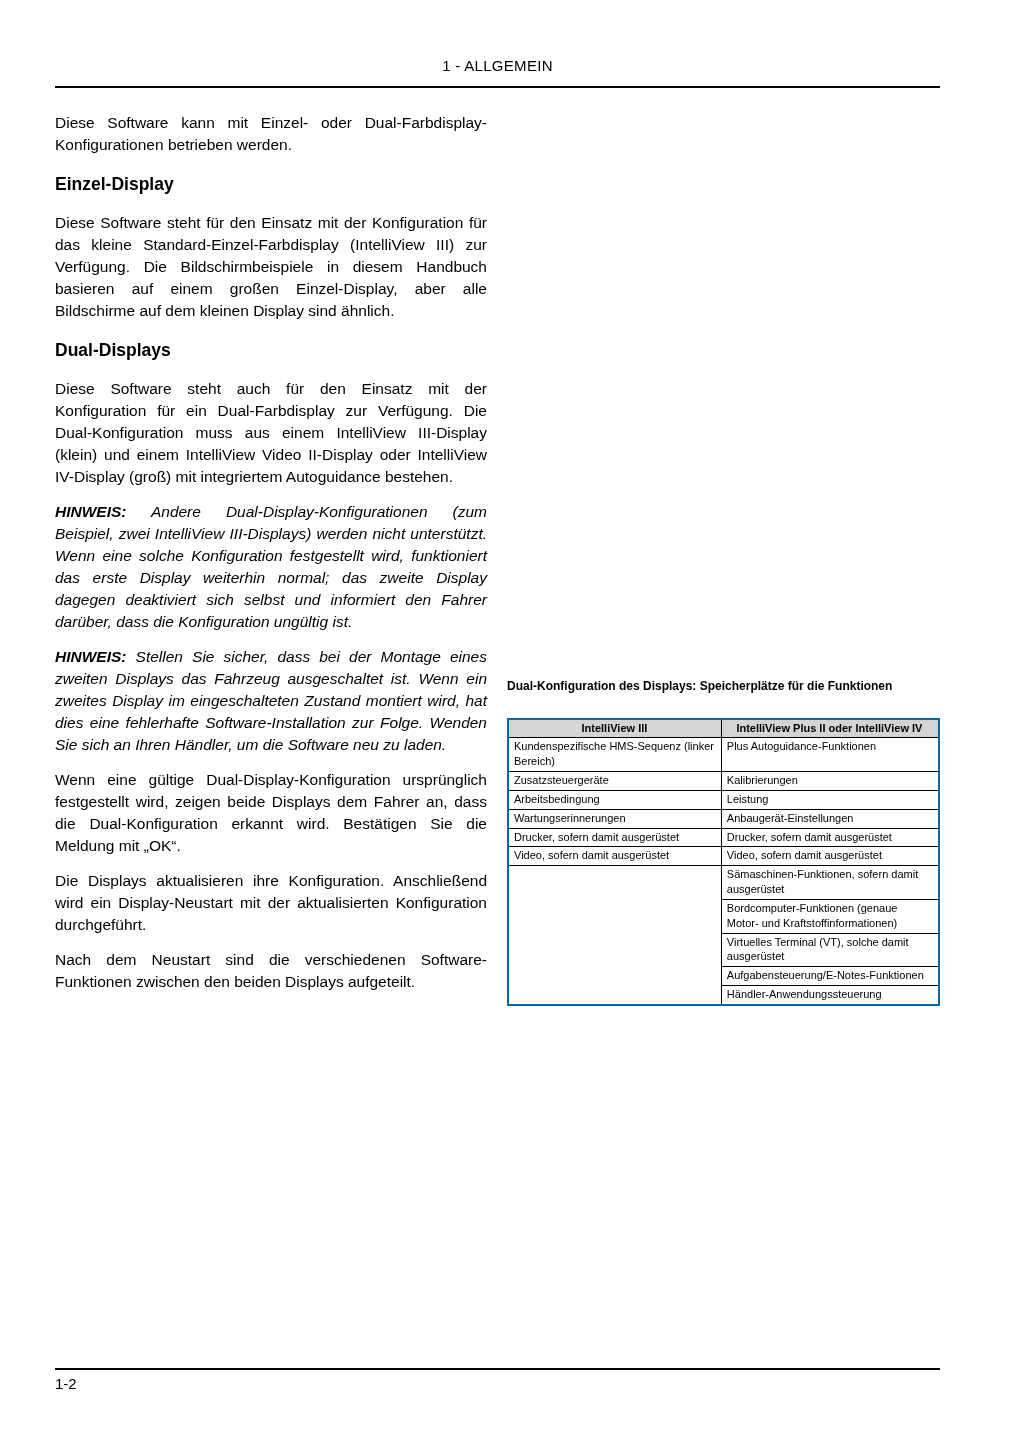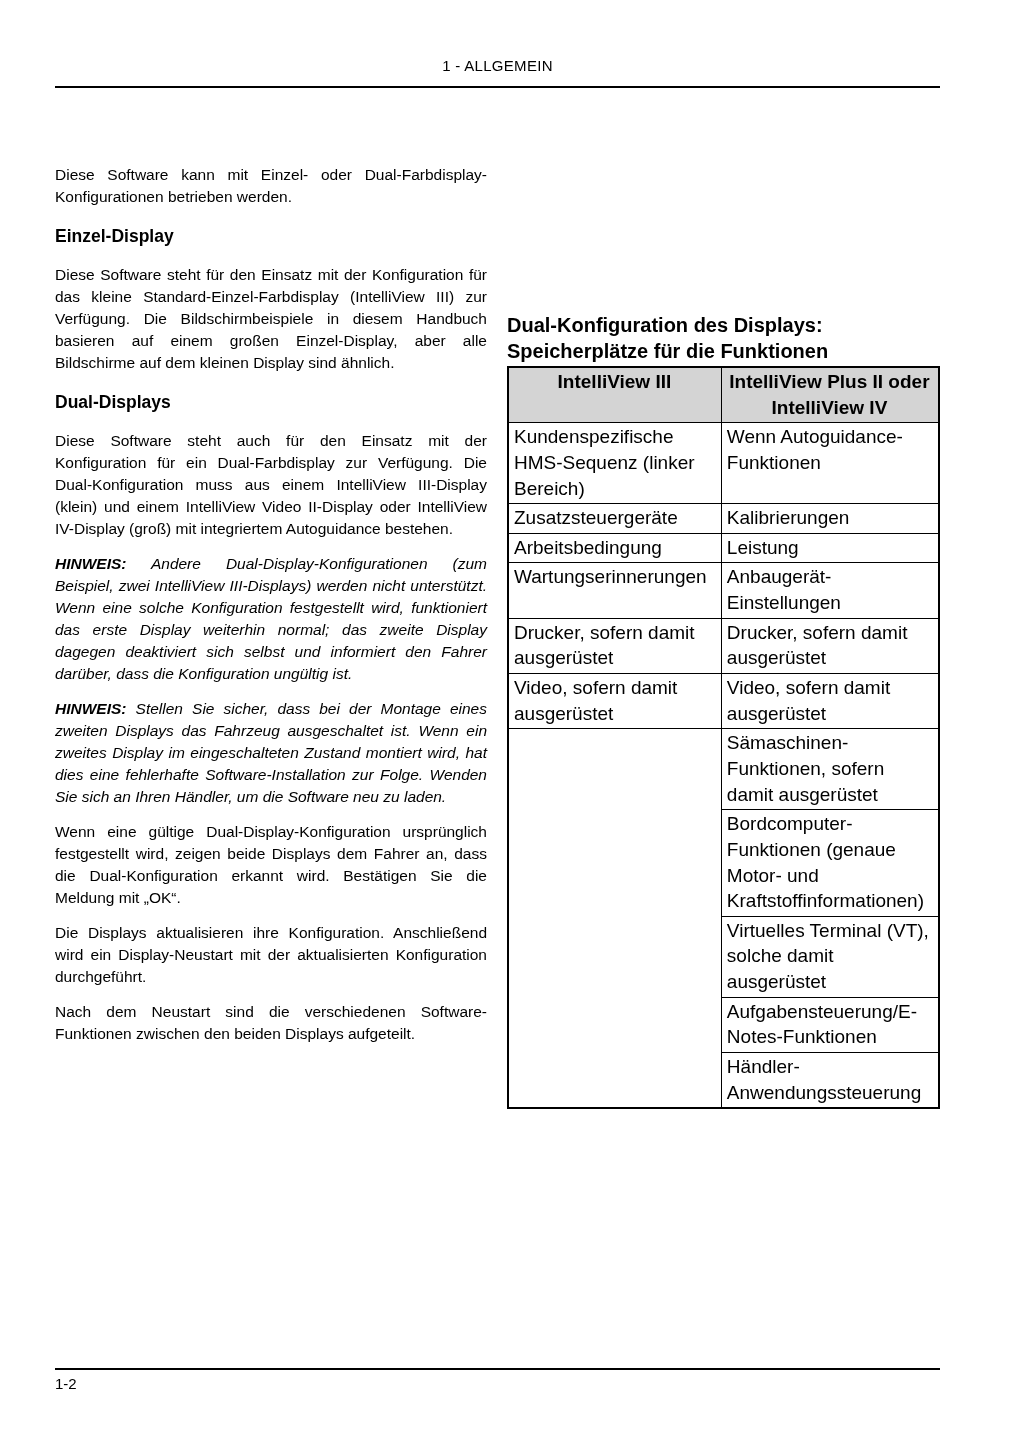--- a/index.html
+++ b/index.html
@@ -32,21 +32,21 @@
   .content {
     position: absolute;
     top: 112px; left: 55px; right: 56px;
   }
   h1.doc-title {
     font-size: 27px;
     font-weight: 400;
     letter-spacing: 0.2px;
     margin-bottom: 12px;
   }
-  .columns { display: flex; gap: 20px; align-items: center; }
+  .columns { display: flex; gap: 20px; align-items: flex-end; }
   .col-left { width: 432px; flex: none; }
   .col-right { flex: 1; padding-top: 200px; min-width: 0; }
 
   p.body {
     font-size: 15.5px;
     line-height: 1.42;
     text-align: justify;
     margin-bottom: 13px;
   }
   h2.sec {
@@ -57,30 +57,30 @@
   p.note {
     font-size: 15.5px;
     line-height: 1.42;
     text-align: justify;
     font-style: italic;
     margin-bottom: 13px;
   }
   p.note b { font-weight: 700; }
 
   h3.table-heading {
-    font-size: 20px;
+    font-size: 12px;
     font-weight: 700;
     line-height: 1.3;
-    margin-bottom: 2px;
+    margin-bottom: 23px;
   }
   table.cfg {
     border-collapse: collapse;
     width: 100%;
-    border: 2px solid #000000;
-    font-size: 19px;
+    border: 2px solid #0369a1;
+    font-size: 11px;
     line-height: 1.35;
   }
   table.cfg th, table.cfg td {
     border: 1px solid #000;
     padding: 1px 6px 2px 5px;
     vertical-align: top;
   }
   table.cfg th {
     background: #d4d4d4;
     font-weight: 700;
@@ -149,21 +149,21 @@
         <table class="cfg">
           <thead>
             <tr>
               <th class="c1">IntelliView III</th>
               <th class="c2">IntelliView Plus II oder IntelliView IV</th>
             </tr>
           </thead>
           <tbody>
             <tr>
               <td>Kundenspezifische HMS-Sequenz (linker Bereich)</td>
-              <td>Wenn Autoguidance-Funktionen</td>
+              <td>Plus Autoguidance-Funktionen</td>
             </tr>
             <tr>
               <td>Zusatzsteuergeräte</td>
               <td>Kalibrierungen</td>
             </tr>
             <tr>
               <td>Arbeitsbedingung</td>
               <td>Leistung</td>
             </tr>
             <tr>

